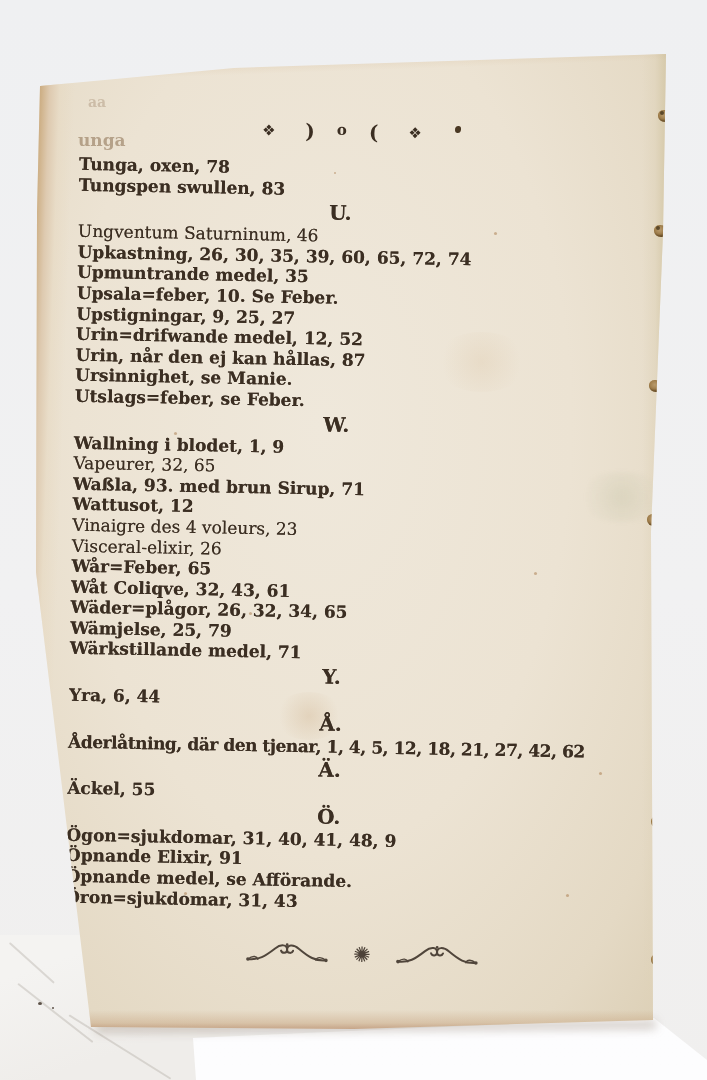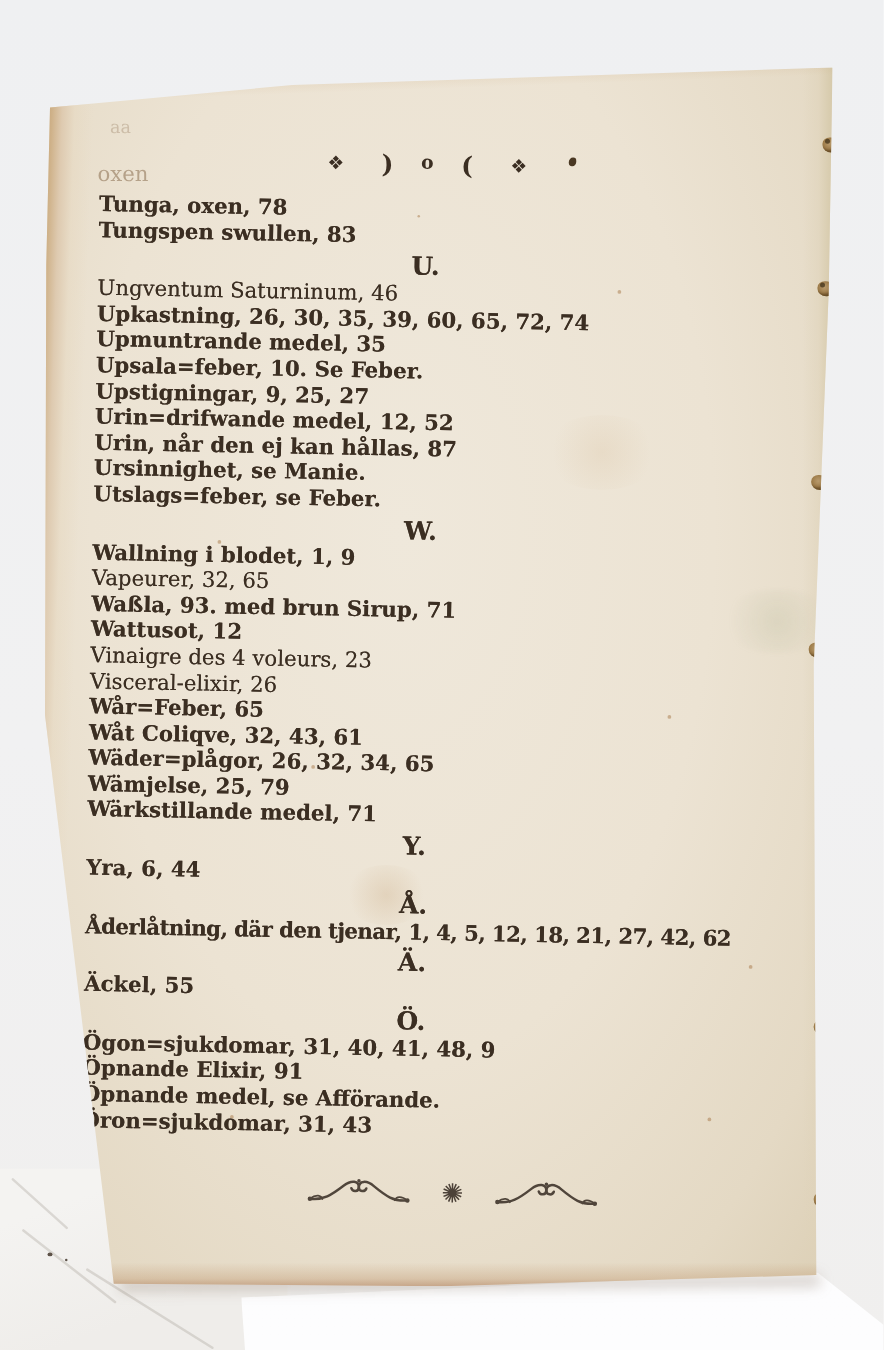--- a/index.html
+++ b/index.html
@@ -47,21 +47,21 @@
   .stain{position:absolute;border-radius:50%;}
   .st1{left:421px;top:74px;width:6px;height:7px;background:#4a3823;border-radius:60% 40% 55% 45%;}
   .st2{left:240px;top:640px;width:70px;height:48px;background:radial-gradient(circle,rgba(189,148,98,.22),rgba(189,148,98,0) 70%);}
   .st3{left:400px;top:280px;width:95px;height:60px;background:radial-gradient(circle,rgba(200,162,112,.14),rgba(200,162,112,0) 70%);}
   .st4{left:540px;top:420px;width:95px;height:50px;background:radial-gradient(circle,rgba(150,160,118,.16),rgba(150,160,118,0) 70%);filter:blur(2px);}
   .fx{position:absolute;width:3px;height:3px;border-radius:50%;background:rgba(160,108,58,.45);}
   .f1{left:140px;top:380px;} .f2{left:500px;top:520px;} .f3{left:565px;top:720px;}
   .f4{left:150px;top:840px;} .f5{left:460px;top:180px;} .f6{left:532px;top:842px;}
   .f7{left:300px;top:120px;width:2px;height:2px;} .f8{left:215px;top:560px;}
   
-  .ghost{position:absolute;color:rgba(128,98,66,.5);font-weight:normal;filter:blur(.4px);}
+  .ghost{position:absolute;color:rgba(128,98,66,.5);font-weight:bold;filter:blur(.4px);}
   .ghost1{left:54px;top:42px;font-size:14px;opacity:.55;}
   .ghost2{left:44px;top:78px;font-size:17px;}
   
   .text-block{position:absolute;left:46px;top:60px;width:524px;
     transform:rotate(1.1deg);transform-origin:12px 12px;color:#3b2e22;}
   .orn-row{display:flex;justify-content:center;align-items:center;gap:22px;height:30px;margin-bottom:12px;font-family:"DejaVu Sans",sans-serif;}
   .orn-row .paren{font-family:"DejaVu Serif",serif;font-size:20px;font-weight:bold;line-height:1;}
   .orn-row .oh{font-size:15px;font-weight:bold;line-height:1;padding-bottom:4px;}
   .fleuron{font-size:15px;line-height:1;margin:0 8px;transform:rotate(0deg);}
   .line{white-space:nowrap;font-weight:bold;font-size:17px;line-height:20.6px;
@@ -110,21 +110,21 @@
   <div class="fx f1"></div>
   <div class="fx f2"></div>
   <div class="fx f3"></div>
   <div class="fx f4"></div>
   <div class="fx f5"></div>
   <div class="fx f6"></div>
   <div class="fx f7"></div>
   <div class="fx f8"></div>
 
   <div class="ghost ghost1">aa</div>
-  <div class="ghost ghost2">oxen</div>
+  <div class="ghost ghost2">unga</div>
 
   <div class="text-block">
     <div class="orn-row">
       <span class="fleuron">❖</span>
       <span class="paren">)</span>
       <span class="paren oh">o</span>
       <span class="paren">(</span>
       <span class="fleuron">❖</span>
     </div>
     <div>

